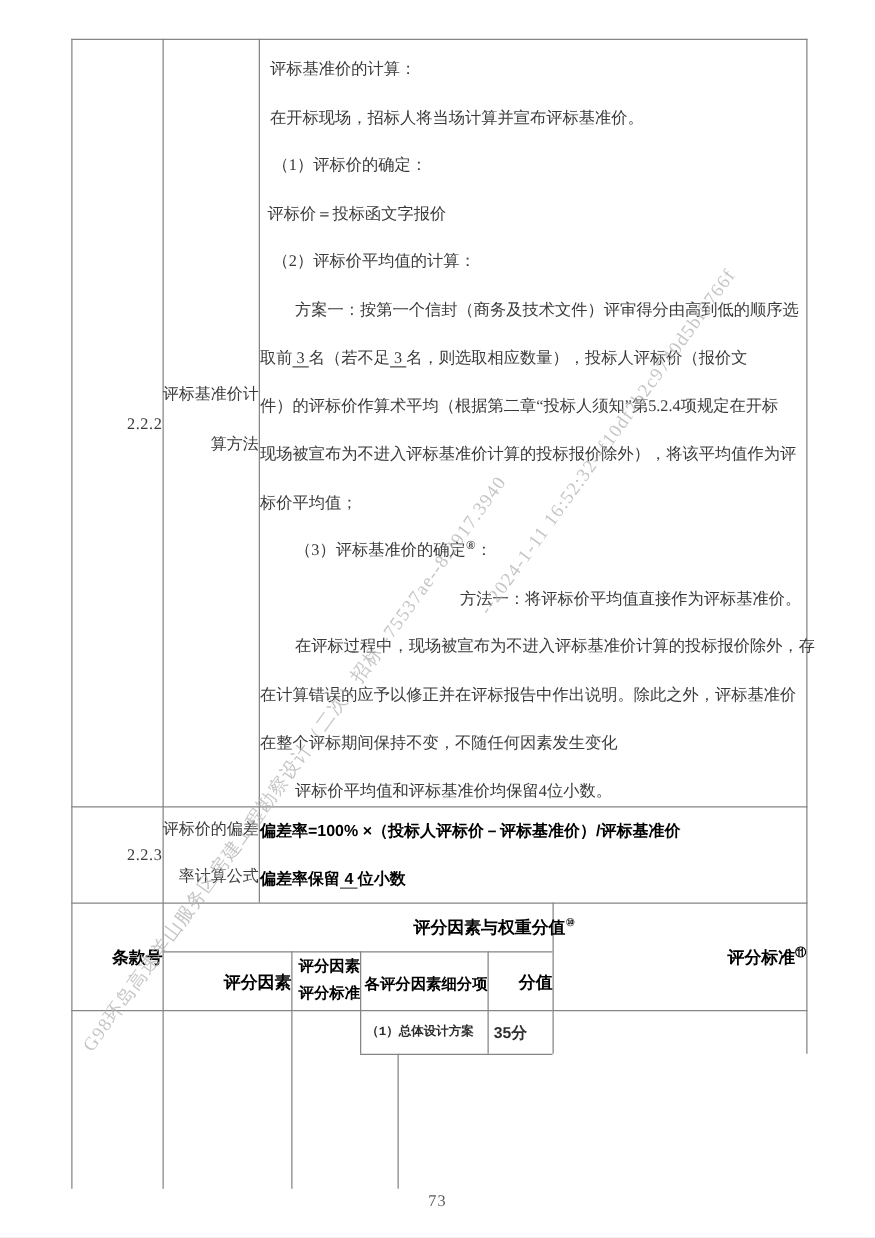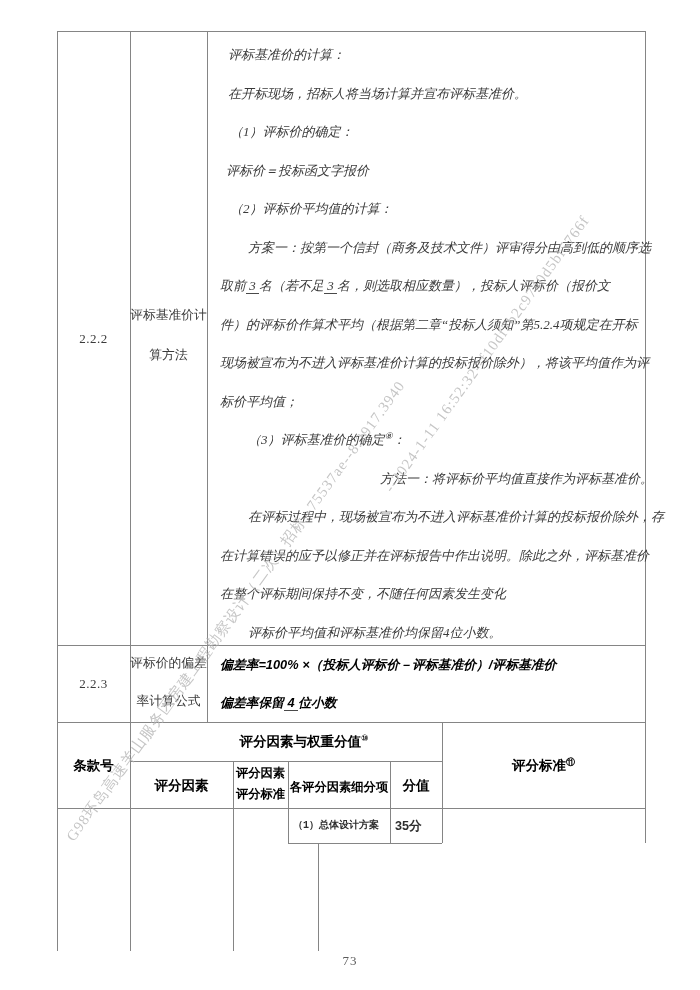--- a/index.html
+++ b/index.html
@@ -7,24 +7,24 @@
     position:relative;width:700px;height:990px;background:#ffffff;
     font-family:"Liberation Serif","DejaVu Serif",serif;color:#3a3a3a;
     overflow:hidden;margin:0 auto;
   }
   
   .bh,.bv{position:absolute;background:#858585;}
   .bh{height:1px;}
   .bv{width:1px;}
   
   .abs{position:absolute;white-space:nowrap;}
-  .center{text-align:center;}
+  .center{text-align:right;}
   .clause{font-size:13px;letter-spacing:.5px;}
   .rowtitle{font-size:12.8px;}
-  .content{position:absolute;left:220px;width:433px;font-size:13px;font-style:italic;}
+  .content{position:absolute;left:208px;width:433px;font-size:13px;}
   .content .cl{line-height:38.5px;white-space:nowrap;}
   .content-short .cl{line-height:38px;}
   .bold-sans{font-family:"Liberation Sans","DejaVu Sans",sans-serif;font-weight:bold;color:#000000;}
   .semi-sans{font-family:"Liberation Sans","DejaVu Sans",sans-serif;font-weight:600;color:#2e2e2e;}
   .hdr{font-size:13.5px;}
   .hdr-sm{font-size:12.3px;line-height:21px;}
   .u{border-bottom:1px solid #4a4a4a;}
   sup{font-size:9px;vertical-align:5px;line-height:0;}
   .wm{
     position:absolute;transform:rotate(-54deg);transform-origin:0 50%;

